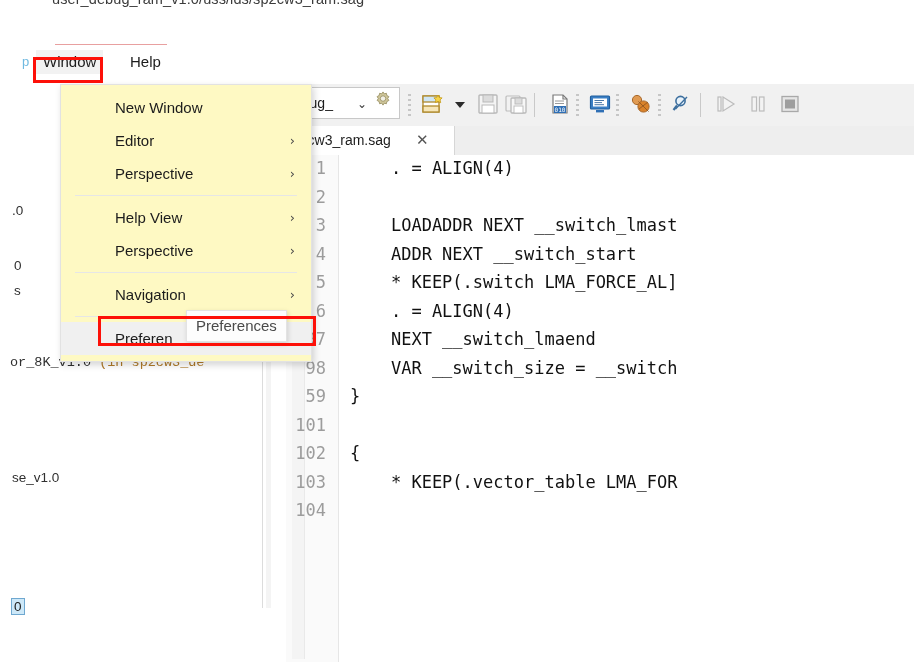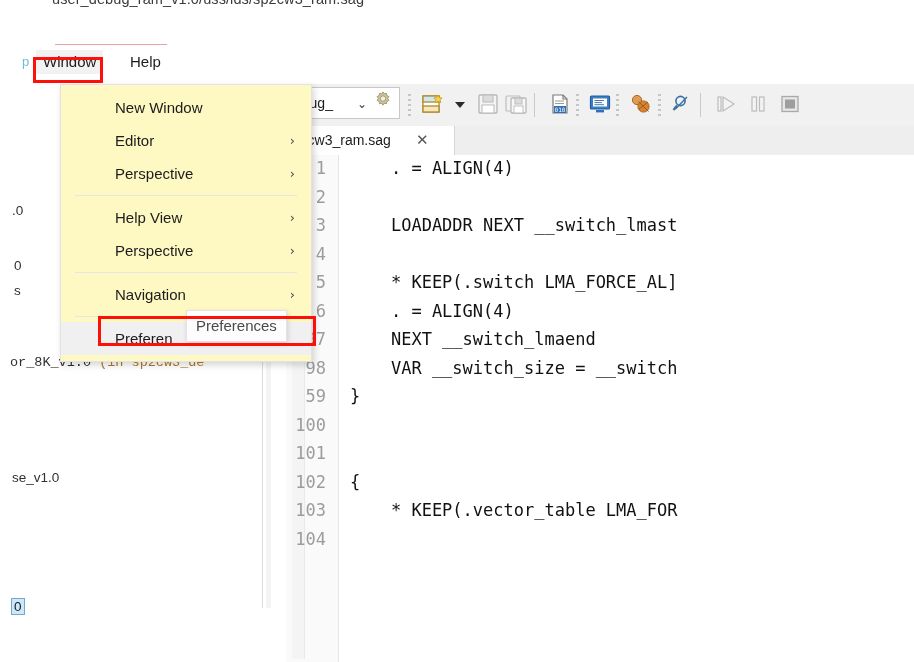--- a/index.html
+++ b/index.html
@@ -466,44 +466,41 @@
           <div class="code-row">
             <span class="lnum">2</span>
             <span class="ctext"></span>
           </div>
           <div class="code-row">
             <span class="lnum">3</span>
             <span class="ctext">    LOADADDR NEXT __switch_lmast</span>
           </div>
           <div class="code-row">
             <span class="lnum">4</span>
+            <span class="ctext">    ADDR NEXT __switch_start</span>
           </div>
           <div class="code-row">
             <span class="lnum">5</span>
             <span class="ctext">    * KEEP(.switch LMA_FORCE_AL]</span>
           </div>
           <div class="code-row">
             <span class="lnum">6</span>
             <span class="ctext">    . = ALIGN(4)</span>
           </div>
           <div class="code-row">
             <span class="lnum">97</span>
             <span class="ctext">    NEXT __switch_lmaend</span>
           </div>
           <div class="code-row">
             <span class="lnum">98</span>
             <span class="ctext">    VAR __switch_size = __switch</span>
           </div>
           <div class="code-row">
             <span class="lnum">59</span>
             <span class="ctext">}</span>
-          </div>
-          <div class="code-row">
-            <span class="lnum">100</span>
-            <span class="ctext"></span>
           </div>
           <div class="code-row">
             <span class="lnum">101</span>
           </div>
           <div class="code-row">
             <span class="lnum">102</span>
             <span class="ctext">{</span>
           </div>
           <div class="code-row">
             <span class="lnum">103</span>

